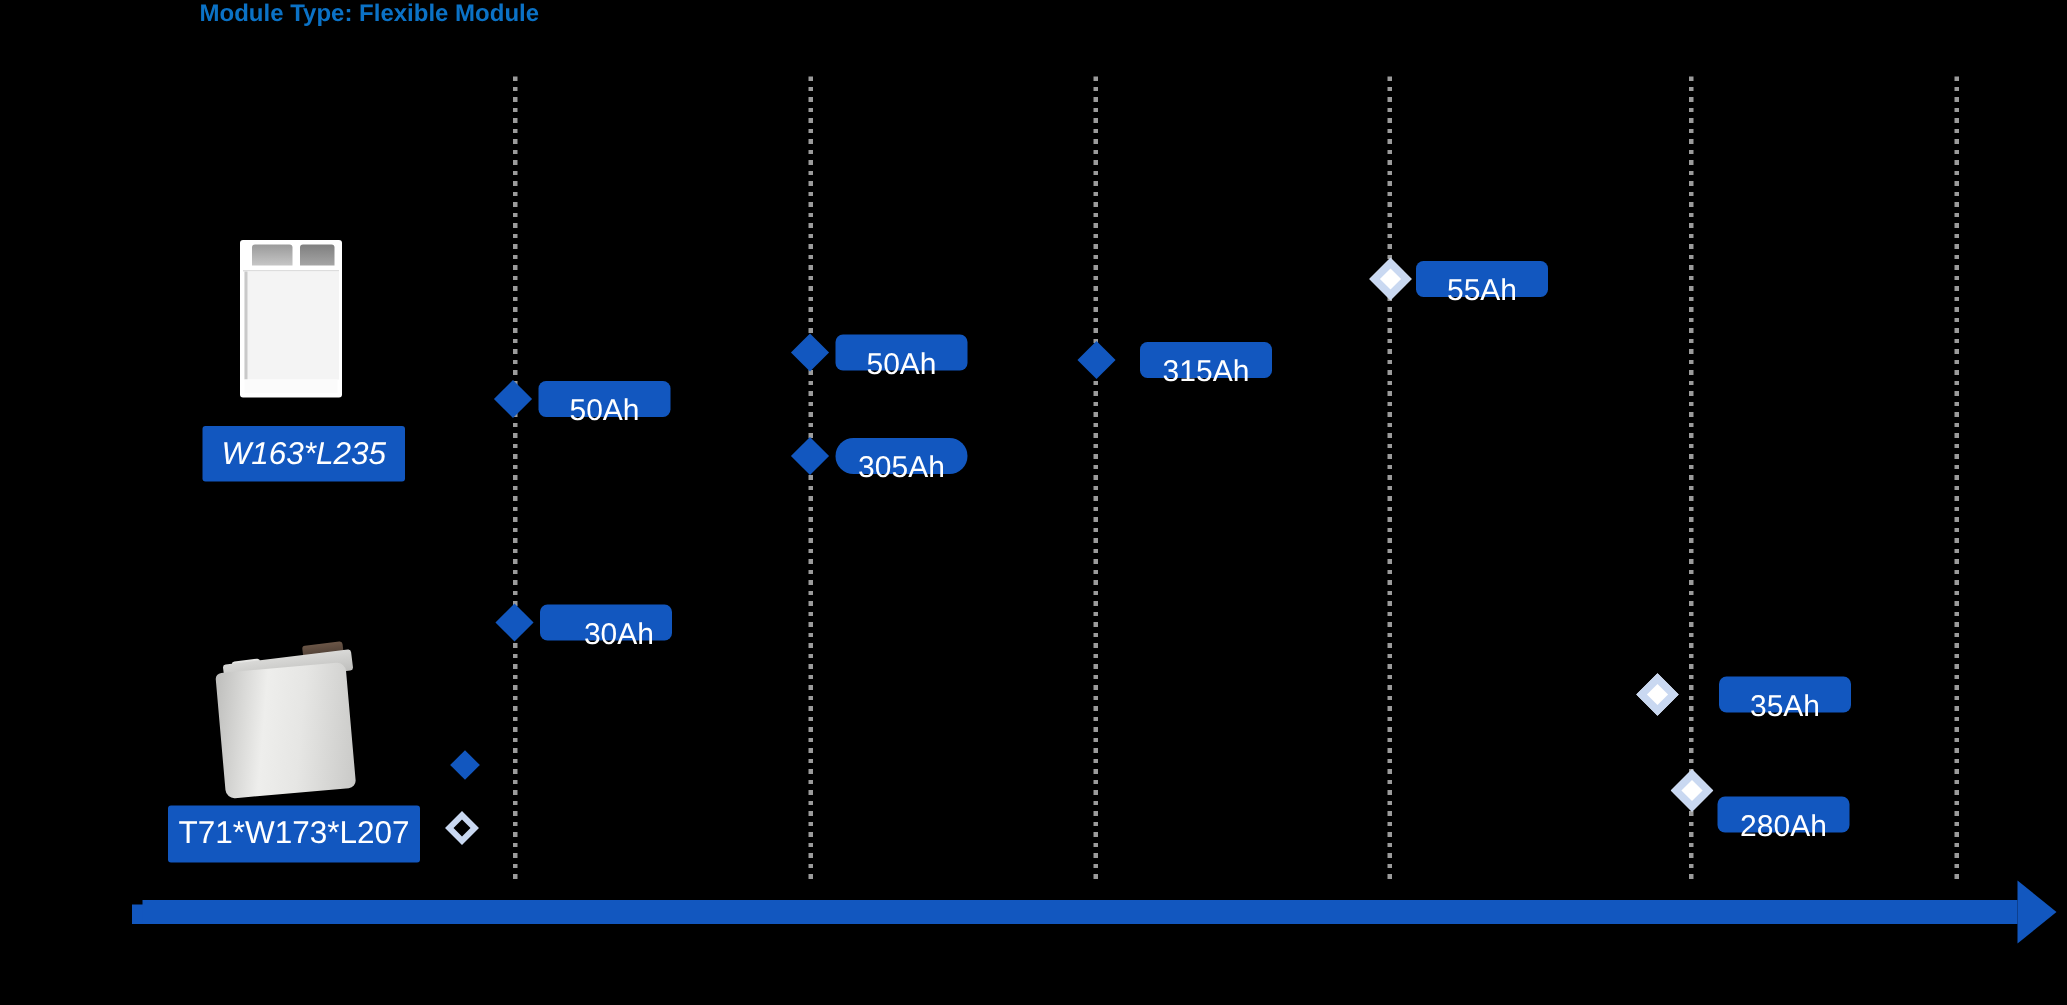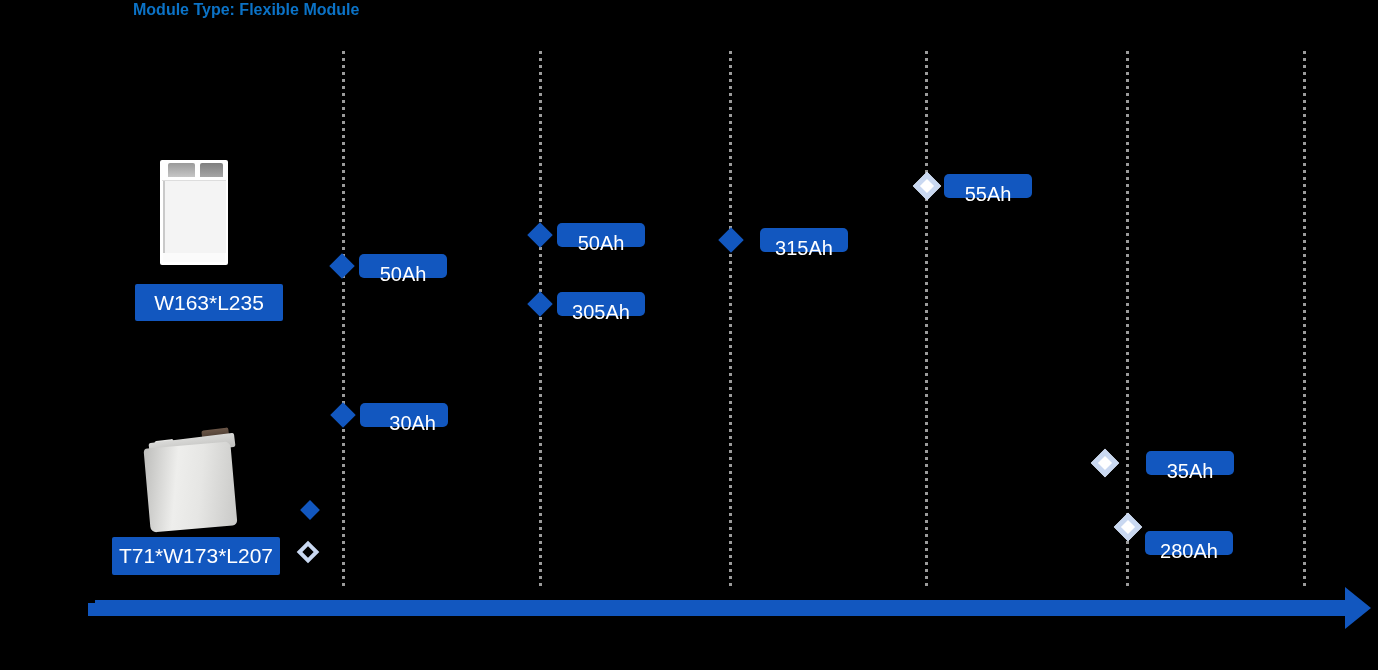--- a/index.html
+++ b/index.html
@@ -27,21 +27,21 @@
     position:absolute;transform:translateY(-50%);
     min-width:64px;height:16px;line-height:33px;padding:4px 12px;
     background:#1257BF;color:#fff;font-size:20px;text-align:center;
     border-radius:5px;white-space:nowrap;
   }
   
   .dim-label{
     position:absolute;background:#1257BF;color:#fff;font-size:21px;
     display:flex;align-items:center;justify-content:center;border-radius:2px;
   }
-  .dim-label-1{left:135px;top:284px;width:148px;height:37px;}
+  .dim-label-1{left:135px;top:284px;width:135px;height:37px;font-style:italic;}
   .dim-label-2{left:112px;top:537px;width:168px;height:38px;}
   
   .pouch{position:absolute;left:160px;top:160px;width:68px;height:105px;background:#fff;border-radius:2px;}
   .pouch .tab{position:absolute;top:3px;height:14px;border-radius:2px 2px 0 0;}
   .pouch .tab-left{left:8px;width:27px;background:linear-gradient(#9a9a9a,#c6c6c6);}
   .pouch .tab-right{left:40px;width:23px;background:linear-gradient(#7f7f7f,#a5a5a5);}
   .pouch .seam{position:absolute;left:2px;top:20px;width:64px;height:1px;background:#ddd;}
   .pouch .body{position:absolute;left:3px;top:21px;width:61px;height:72px;background:#f4f4f4;border-left:2px solid #c9c9c9;}
   .pouch .foot{position:absolute;left:3px;top:93px;width:62px;height:9px;background:#fbfbfb;}
   
@@ -107,21 +107,21 @@
   <div class="dim-label dim-label-2">T71*W173*L207</div>
 
   <div>
       <div class="diamond diamond-solid" style="left: 342px; top: 266px;"></div>
       <div class="cap-label" style="left: 359px; top: 266px;">50Ah</div>
       <div class="diamond diamond-solid" style="left: 343px; top: 415px;"></div>
       <div class="cap-label" style="left: 360px; top: 415px; text-align: right;">30Ah</div>
       <div class="diamond diamond-solid" style="left: 540px; top: 235px;"></div>
       <div class="cap-label" style="left: 557px; top: 235px;">50Ah</div>
       <div class="diamond diamond-solid" style="left: 540px; top: 304px;"></div>
-      <div class="cap-label" style="left: 557px; top: 304px;">305Ah</div>
+      <div class="cap-label" style="left: 557px; top: 304px; border-radius: 15px;">305Ah</div>
       <div class="diamond diamond-solid" style="left: 731px; top: 240px;"></div>
       <div class="cap-label" style="left: 748px; top: 240px; margin-left: 12px;">315Ah</div>
       <div class="diamond diamond-outline" style="left: 927px; top: 186px;"></div>
       <div class="cap-label" style="left: 944px; top: 186px;">55Ah</div>
       <div class="diamond diamond-outline" style="left: 1105px; top: 463px;"></div>
       <div class="cap-label" style="left: 1122px; top: 463px; margin-left: 24px;">35Ah</div>
       <div class="diamond diamond-outline" style="left: 1128px; top: 527px;"></div>
       <div class="cap-label" style="left: 1145px; top: 527px; margin-top: 16px;">280Ah</div>
     </div>
   <div>

